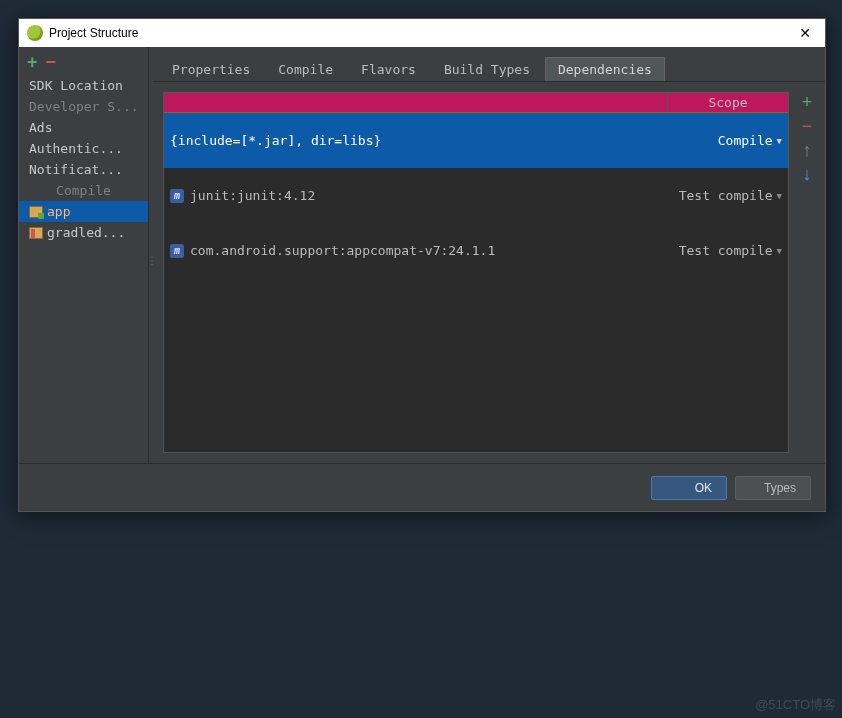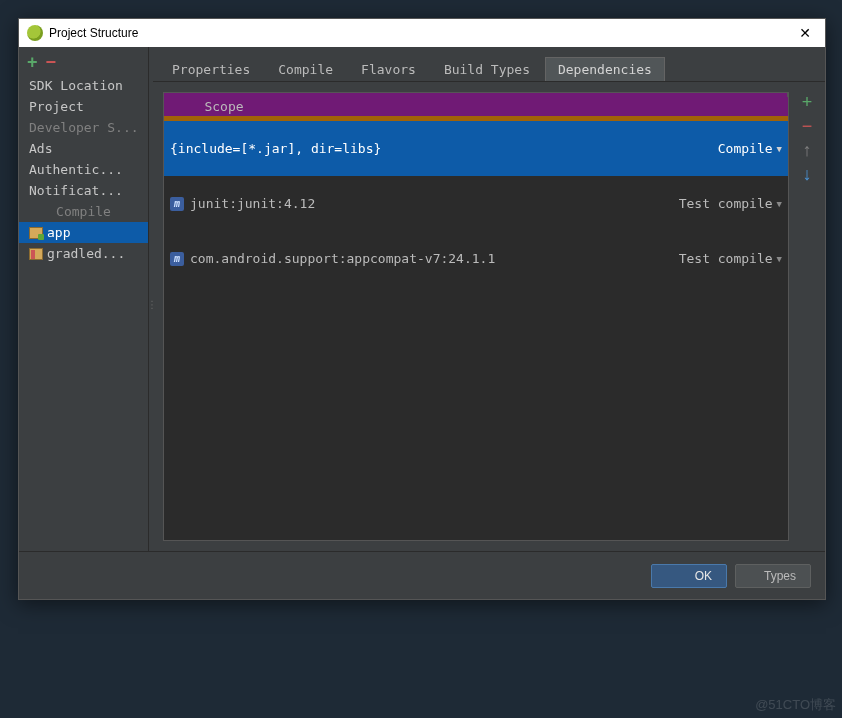--- a/index.html
+++ b/index.html
@@ -15,21 +15,21 @@
     .backdrop {
       position: absolute;
       inset: 0;
       background: #1e2a36;
     }
     .dialog {
       position: absolute;
       left: 18px;
       top: 18px;
       width: 808px;
-      height: 582px;
+      height: 494px;
       background: #3c3f41;
       border: 1px solid #555;
       display: flex;
       flex-direction: column;
       box-shadow: 0 4px 20px rgba(0,0,0,0.5);
     }
     .titlebar {
       height: 28px;
       background: #ffffff;
       display: flex;
@@ -88,21 +88,21 @@
     .sidebar-item.dim { color: #808080; }
     .sidebar-divider {
       font-family: Consolas, monospace;
       font-size: 13px;
       color: #808080;
       text-align: center;
       padding: 3px 0;
     }
     .sidebar-item.selected {
       background: #0d5ba8;
-      color: #ffffff;
+      color: #fdba74;
     }
     .module-icon {
       width: 14px; height: 12px;
       display: inline-block;
       background: #d4a95a;
       border: 1px solid #8a6a30;
       position: relative;
     }
     .module-icon.app::after{
       content:"";
@@ -152,23 +152,22 @@
       background: #2b2b2b;
       border: 1px solid #555;
       display: flex;
       flex-direction: column;
       font-family: Consolas, monospace;
       font-size: 13px;
       min-height: 0;
     }
     .thead {
       display: flex;
-      background: #701a75;
-      border-bottom: 5px solid #a16207;
-      flex-direction: column;
+      background: #be185d;
+      border-bottom: 1px solid #a16207;
     }
     .th {
       padding: 2px 8px;
       color: #bbbbbb;
       border-right: 1px solid #555;
     }
     .th.dep { flex: 1; }
     .th.scope { width: 120px; text-align: center; border-right: none; }
     .tbody { flex: 1; overflow: auto; }
     .tr {
@@ -265,21 +264,20 @@
 
   <div class="content">
 
     <div class="sidebar">
       <div class="sidebar-toolbar">
         <span class="plus">+</span>
         <span class="minus">−</span>
       </div>
       <div id="sidebar-items">
           <div class="sidebar-item">SDK Location</div>
-          <div class="sidebar-item">Project</div>
           <div class="sidebar-item dim">Developer S...</div>
           <div class="sidebar-item">Ads</div>
           <div class="sidebar-item">Authentic...</div>
           <div class="sidebar-item">Notificat...</div>
         </div>
       <div class="sidebar-divider">Compile</div>
       <div id="sidebar-modules">
           <div class="sidebar-item selected">
             <span class="module-icon app"></span>
             <span>app</span>

